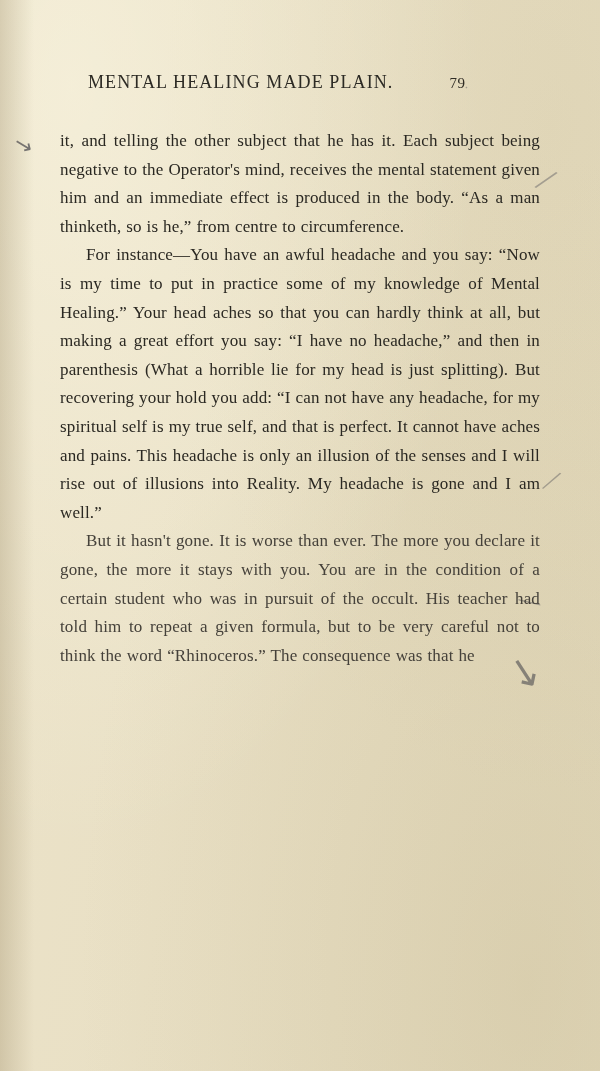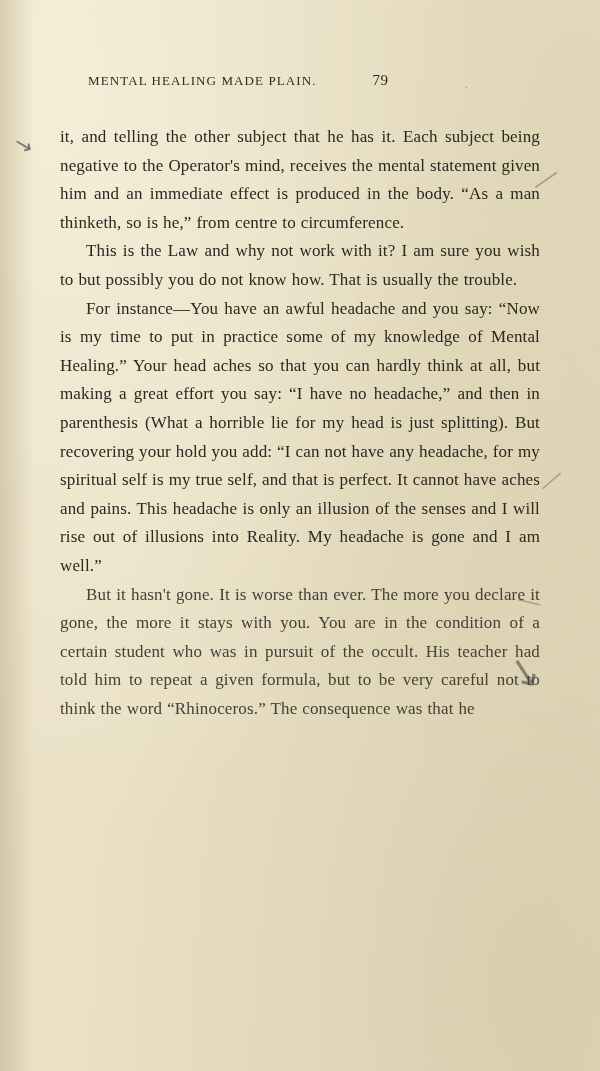--- a/index.html
+++ b/index.html
@@ -46,21 +46,21 @@
     width: 480px;
   }
   .header-line {
     display: flex;
     align-items: baseline;
     justify-content: flex-start;
     margin-bottom: 34px;
     padding-left: 28px;
   }
   .running-head {
-    font-size: 13px;
+    font-size: 18px;
     letter-spacing: 1.1px;
     color: #2c2a24;
     font-variant: small-caps;
     text-transform: uppercase;
     white-space: nowrap;
   }
   .page-number {
     margin-left: 56px;
     font-size: 15px;
     color: #2f2c25;
@@ -147,18 +147,17 @@
   <span class="pen-mark mark-5">↘</span>
 
   <div class="text-block">
 
     <div class="header-line">
       <span class="running-head">MENTAL HEALING MADE PLAIN.</span>
       <span class="page-number">79</span>
     </div>
 
     <p>it, and telling the other subject that he has it. Each subject being negative to the Operator's mind, receives the mental statement given him and an immediate effect is produced in the body. “As a man thinketh, so is he,” from centre to circumference.</p>
-    <p class="indent">This is the Law and why not work with it? I am sure you wish to but possibly you do not know how. That is usually the trouble.</p>
     <p class="indent">For instance—You have an awful headache and you say: “Now is my time to put in practice some of my knowledge of Mental Healing.” Your head aches so that you can hardly think at all, but making a great effort you say: “I have no headache,” and then in parenthesis (What a horrible lie for my head is just splitting). But recovering your hold you add: “I can not have any headache, for my spiritual self is my true self, and that is perfect. It cannot have aches and pains. This headache is only an illusion of the senses and I will rise out of illusions into Reality. My headache is gone and I am well.”</p>
     <p class="indent faded">But it hasn't gone. It is worse than ever. The more you declare it gone, the more it stays with you. You are in the condition of a certain student who was in pursuit of the occult. His teacher had told him to repeat a given formula, but to be very careful not to think the word “Rhinoceros.” The consequence was that he</p>
 
   </div>
 </div>
 
 </body></html>

